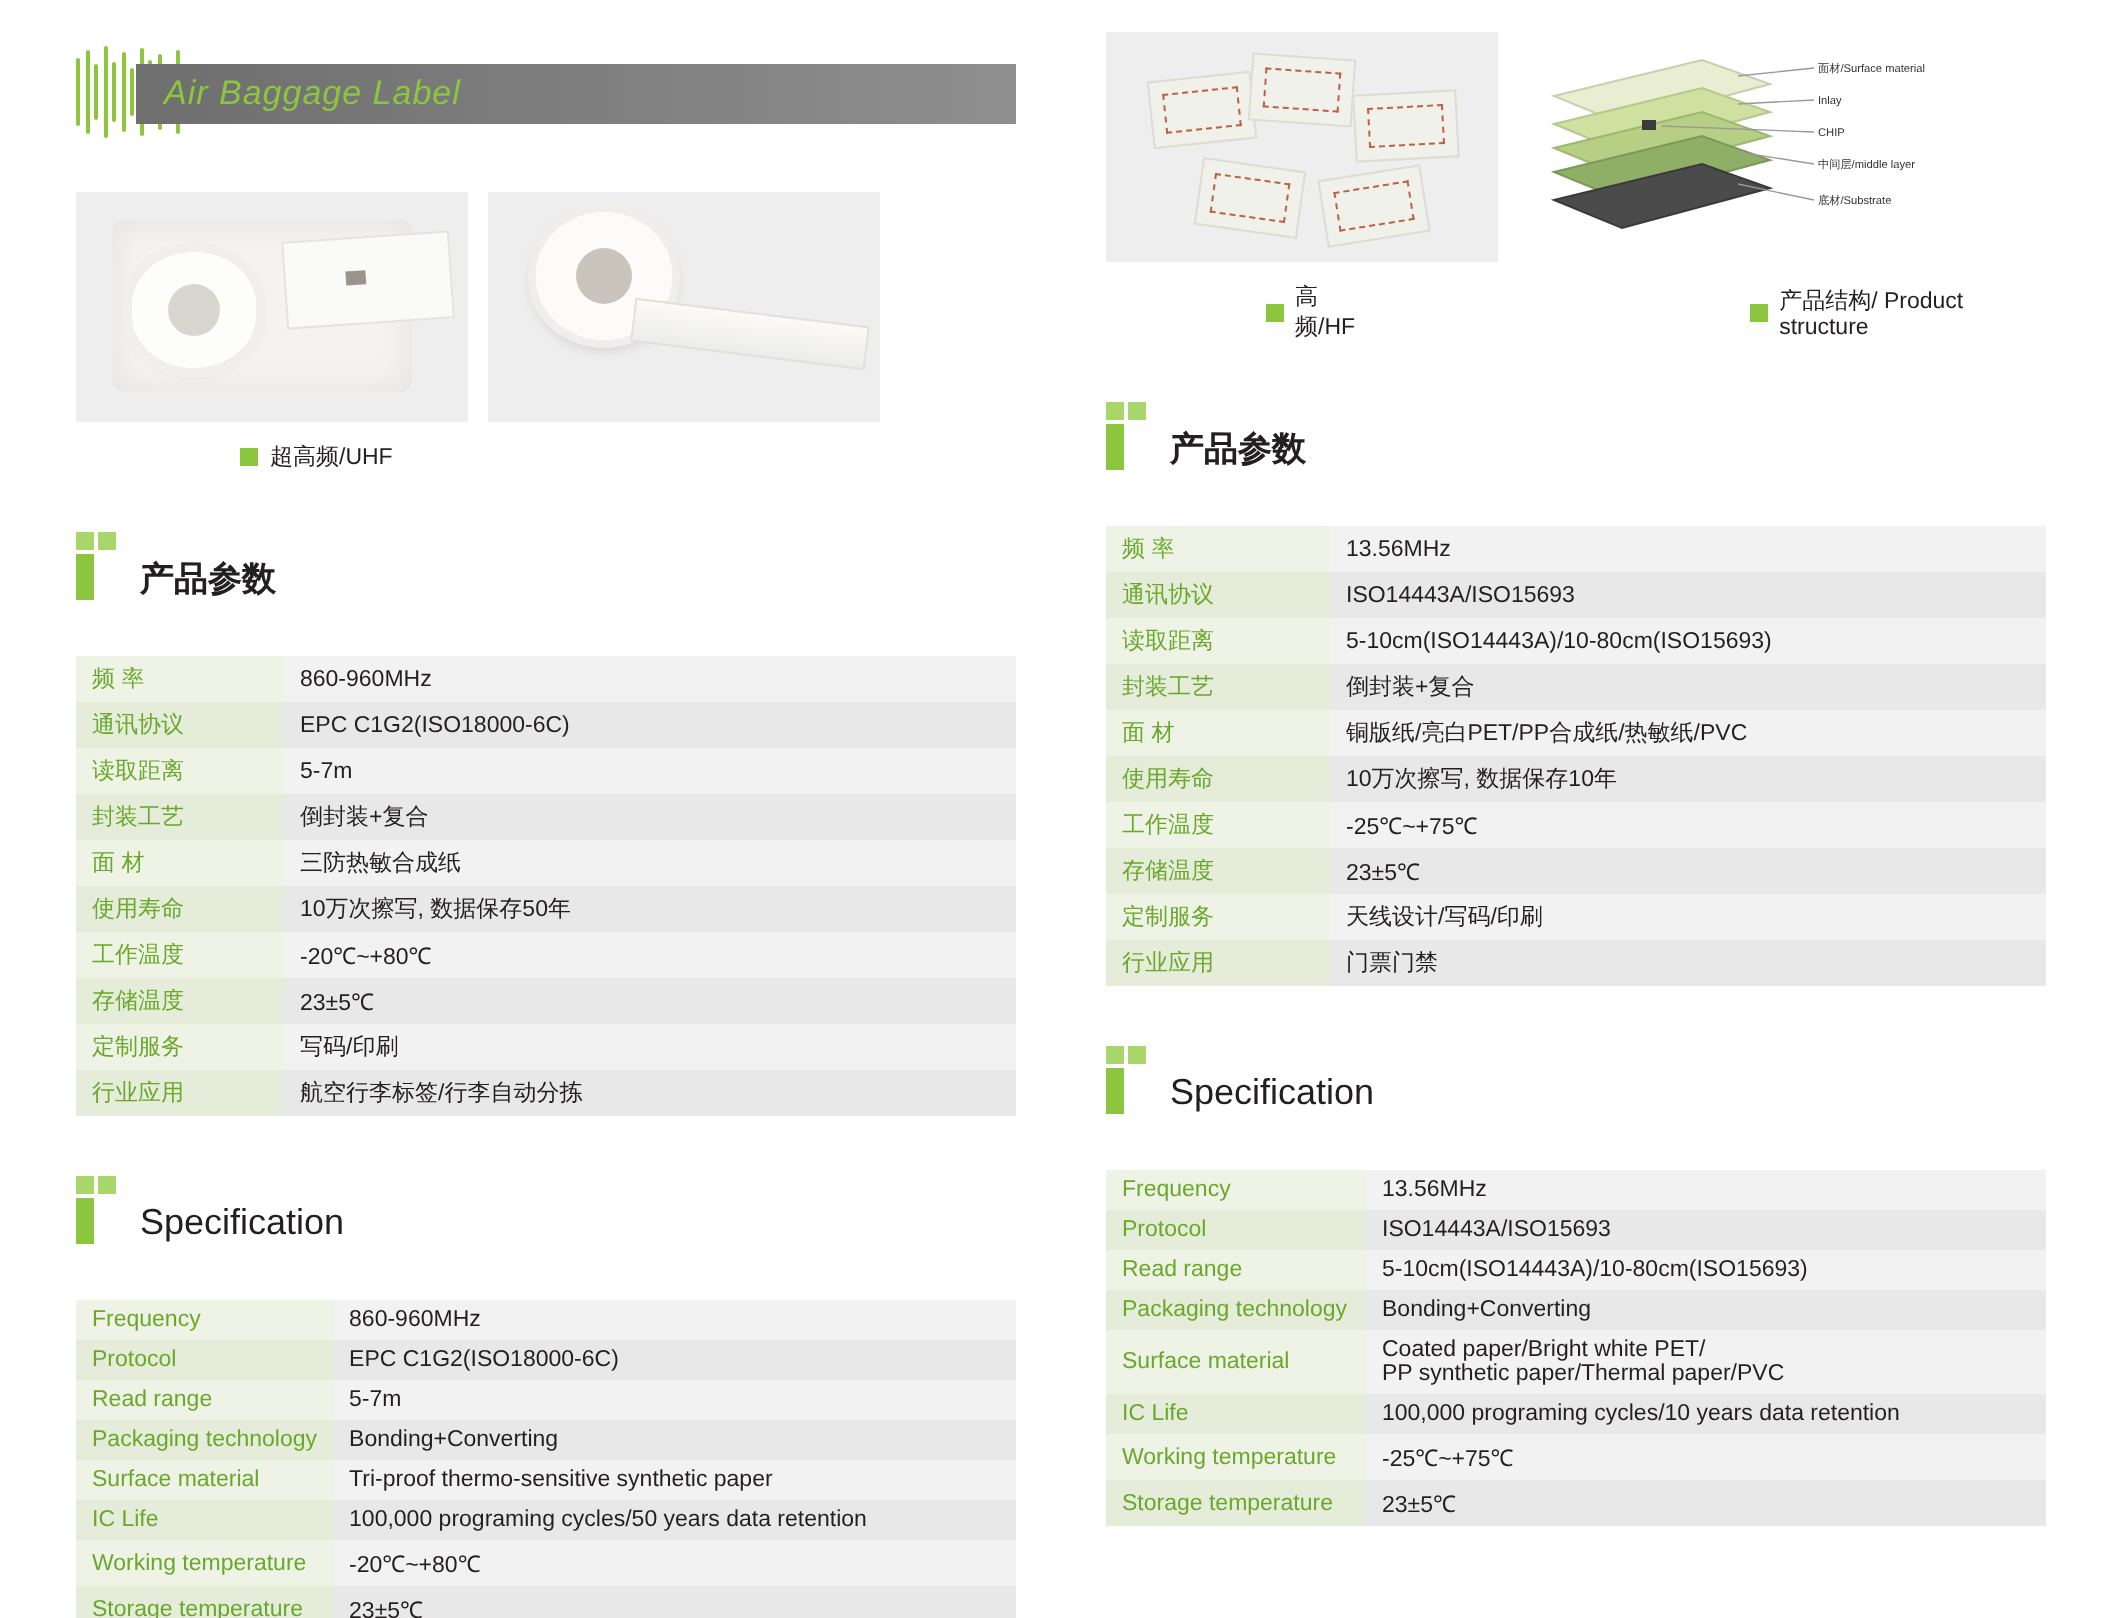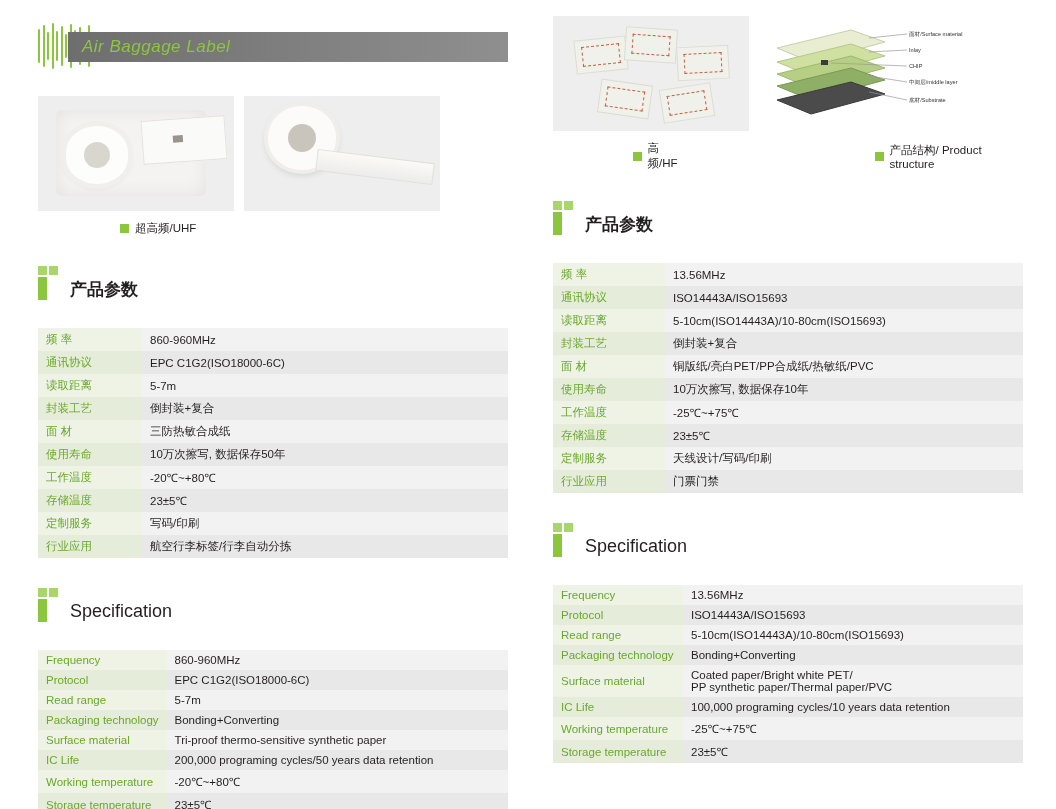--- a/index.html
+++ b/index.html
@@ -264,21 +264,21 @@
         <tr>
             <td class="k">Packaging technology</td>
             <td class="v">Bonding+Converting</td>
           </tr>
         <tr>
             <td class="k">Surface material</td>
             <td class="v">Tri-proof thermo-sensitive synthetic paper</td>
           </tr>
         <tr>
             <td class="k">IC Life</td>
-            <td class="v">200,000 programing cycles/50 years data retention</td>
+            <td class="v">100,000 programing cycles/50 years data retention</td>
           </tr>
         <tr>
             <td class="k">Working temperature</td>
             <td class="v">-20℃~+80℃</td>
           </tr>
         <tr>
             <td class="k">Storage temperature</td>
             <td class="v">23±5℃</td>
           </tr>
         <tr>

